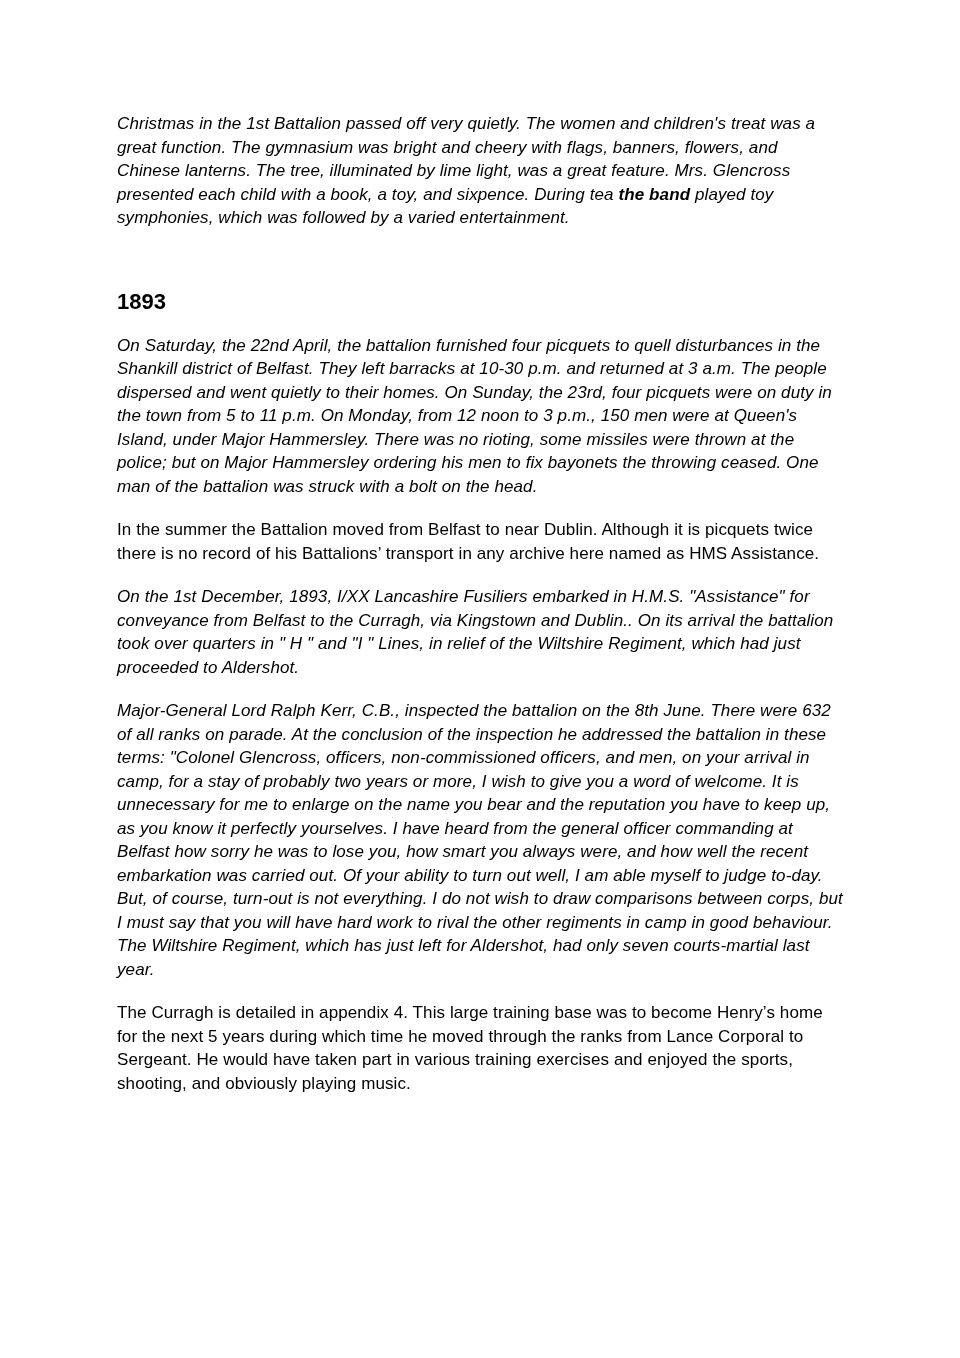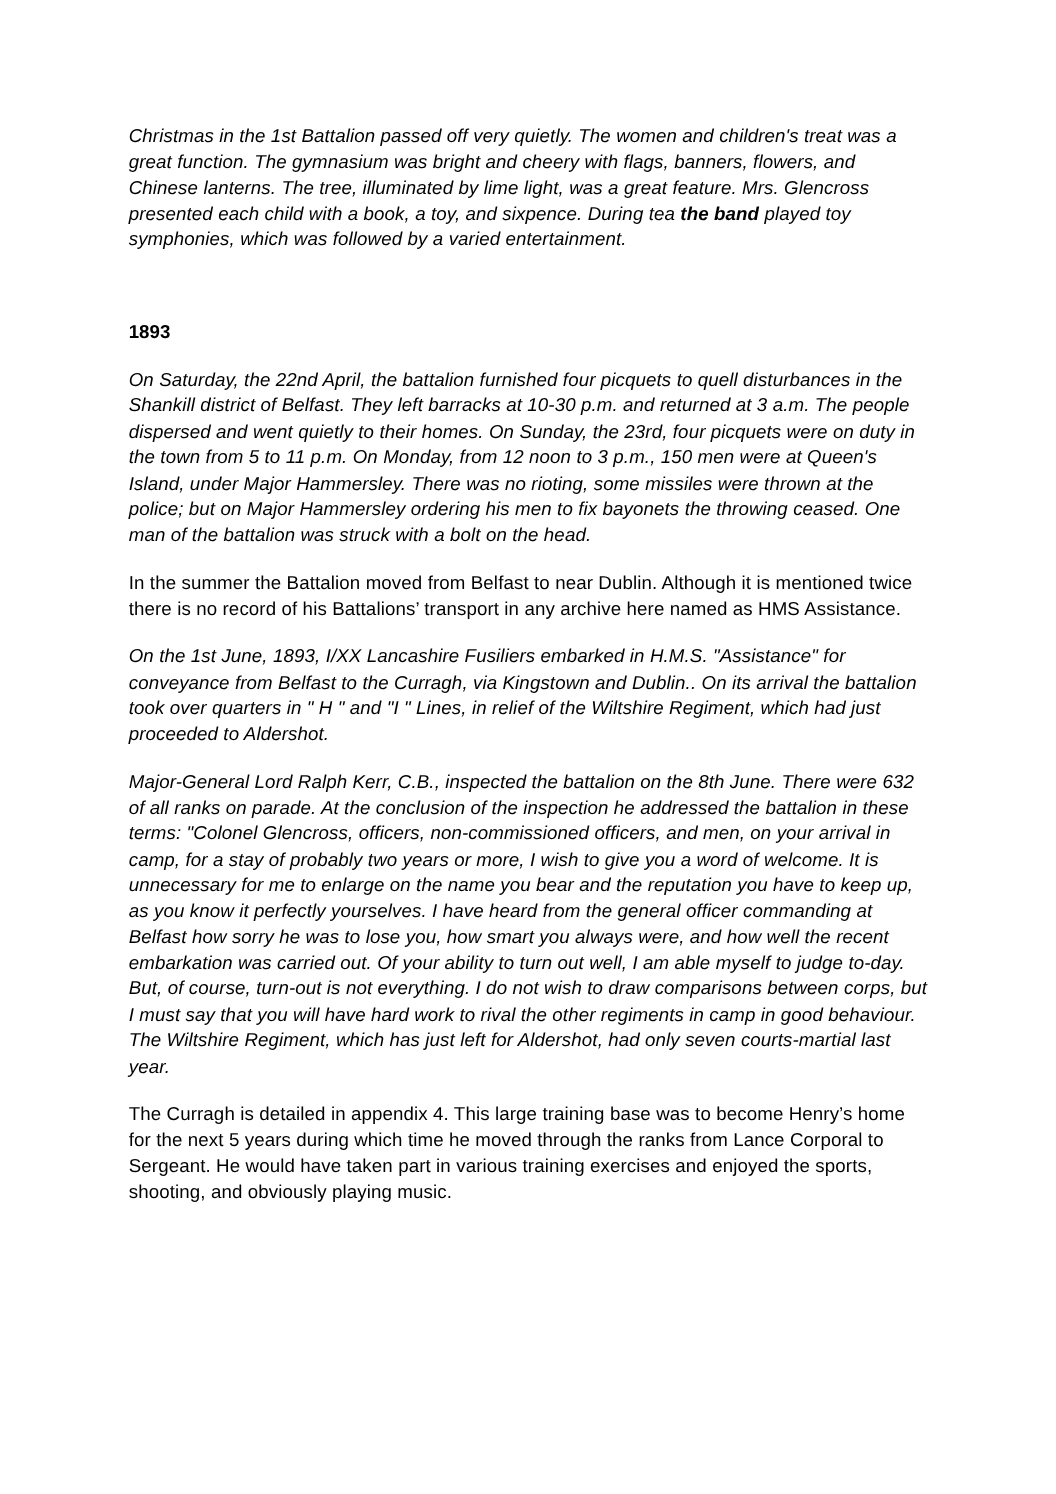--- a/index.html
+++ b/index.html
@@ -28,39 +28,39 @@
     margin: 0 0 20px 0;
     letter-spacing: 0.1px;
   }
   .italic {
     font-style: italic;
   }
   .bold {
     font-weight: bold;
   }
   .year-heading {
-    font-size: 17px;
+    font-size: 22px;
     font-weight: bold;
     line-height: 20px;
     margin: 62px 0 22px 0;
   }
 </style>
 </head>
 <body>
 
 <main class="doc">
 
   <p class="para italic"><span>Christmas in the 1st Battalion passed off very quietly. The women and children's treat was a great function. The gymnasium was bright and cheery with flags, banners, flowers, and Chinese lanterns. The tree, illuminated by lime light, was a great feature. Mrs. Glencross presented each child with a book, a toy, and sixpence. During tea </span><span class="bold">the band</span><span> played toy symphonies, which was followed by a varied entertainment.</span></p>
 
   <h2 class="year-heading">1893</h2>
 
 
   <p class="para italic">On Saturday, the 22nd April, the battalion furnished four picquets to quell disturbances in the Shankill district of Belfast. They left barracks at 10-30 p.m. and returned at 3 a.m. The people dispersed and went quietly to their homes. On Sunday, the 23rd, four picquets were on duty in the town from 5 to 11 p.m. On Monday, from 12 noon to 3 p.m., 150 men were at Queen's Island, under Major Hammersley. There was no rioting, some missiles were thrown at the police; but on Major Hammersley ordering his men to fix bayonets the throwing ceased. One man of the battalion was struck with a bolt on the head.</p>
 
-  <p class="para">In the summer the Battalion moved from Belfast to near Dublin. Although it is mentioned twice there is no record of his Battalions’ transport in any archive here named as HMS Assistance.</p>
+  <p class="para">In the summer the Battalion moved from Belfast to near Dublin. Although it is picquets twice there is no record of his Battalions’ transport in any archive here named as HMS Assistance.</p>
 
-  <p class="para italic">On the 1st June, 1893, I/XX Lancashire Fusiliers embarked in H.M.S. "Assistance" for conveyance from Belfast to the Curragh, via Kingstown and Dublin.. On its arrival the battalion took over quarters in " H " and "I " Lines, in relief of the Wiltshire Regiment, which had just proceeded to Aldershot.</p>
+  <p class="para italic">On the 1st December, 1893, I/XX Lancashire Fusiliers embarked in H.M.S. "Assistance" for conveyance from Belfast to the Curragh, via Kingstown and Dublin.. On its arrival the battalion took over quarters in " H " and "I " Lines, in relief of the Wiltshire Regiment, which had just proceeded to Aldershot.</p>
 
   <p class="para italic">Major-General Lord Ralph Kerr, C.B., inspected the battalion on the 8th June. There were 632 of all ranks on parade. At the conclusion of the inspection he addressed the battalion in these terms: "Colonel Glencross, officers, non-commissioned officers, and men, on your arrival in camp, for a stay of probably two years or more, I wish to give you a word of welcome. It is unnecessary for me to enlarge on the name you bear and the reputation you have to keep up, as you know it perfectly yourselves. I have heard from the general officer commanding at Belfast how sorry he was to lose you, how smart you always were, and how well the recent embarkation was carried out. Of your ability to turn out well, I am able myself to judge to-day. But, of course, turn-out is not everything. I do not wish to draw comparisons between corps, but I must say that you will have hard work to rival the other regiments in camp in good behaviour. The Wiltshire Regiment, which has just left for Aldershot, had only seven courts-martial last year.</p>
 
   <p class="para">The Curragh is detailed in appendix 4. This large training base was to become Henry’s home for the next 5 years during which time he moved through the ranks from Lance Corporal to Sergeant. He would have taken part in various training exercises and enjoyed the sports, shooting, and obviously playing music.</p>
 
 </main>
 
 </body></html>

